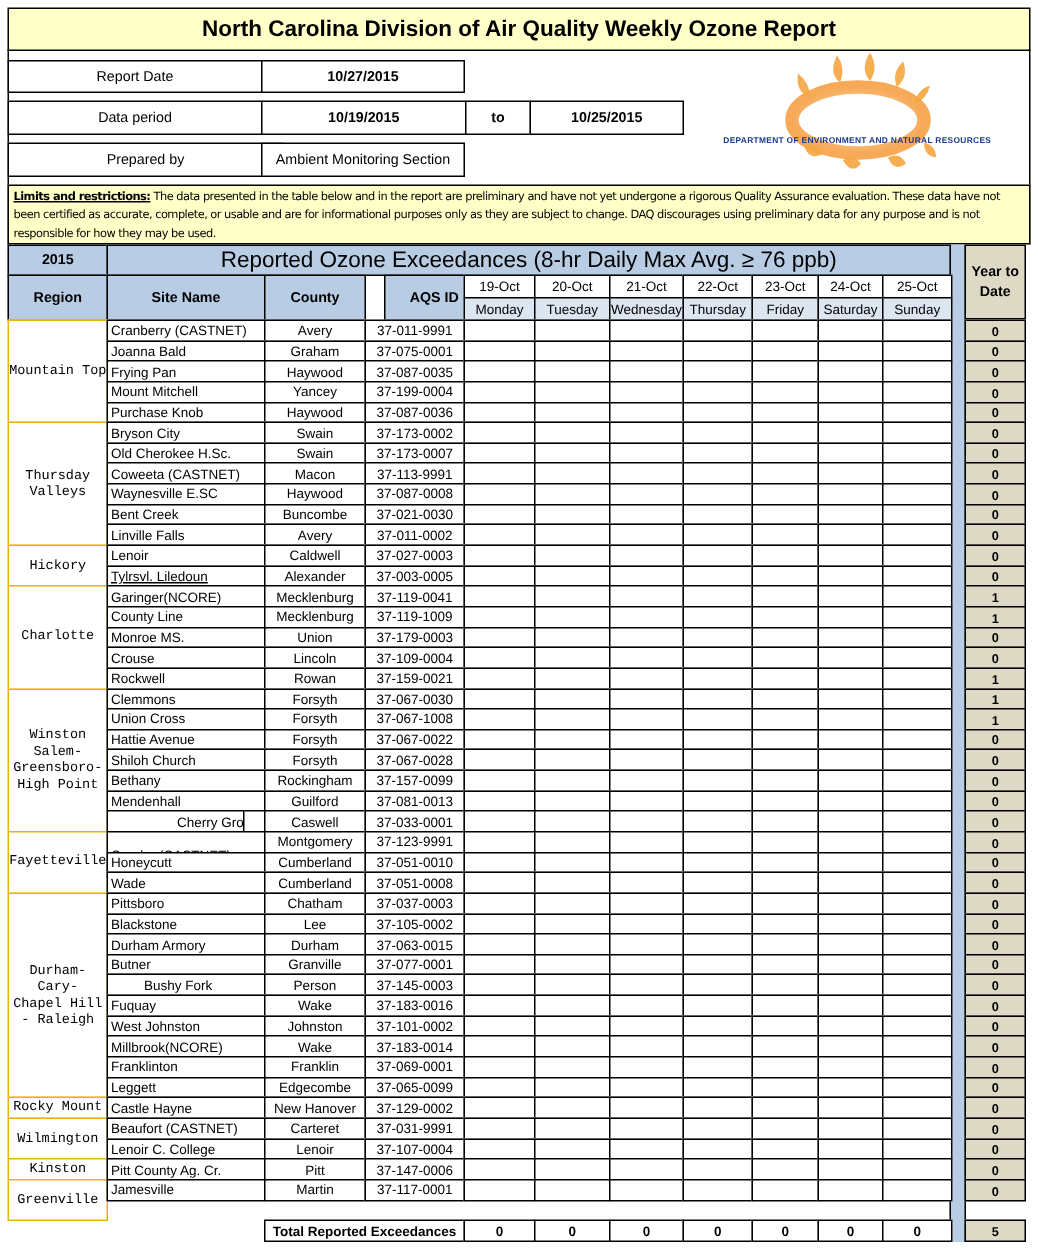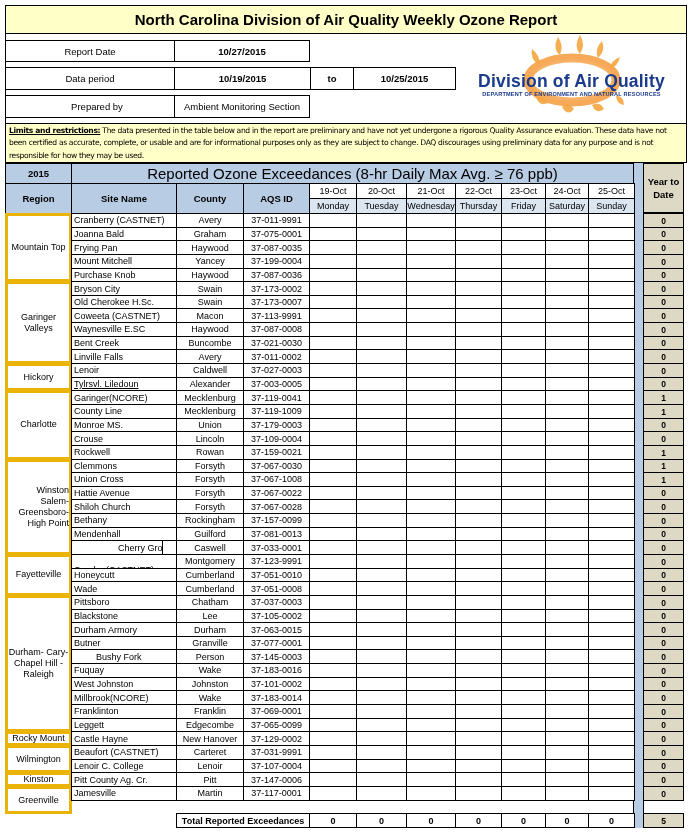--- a/index.html
+++ b/index.html
@@ -17,21 +17,21 @@
   .logo .sub { position:absolute; left:0; right:0; top:57px; text-align:center; font-size:5.6px; font-weight:bold; color:#1a3a8c; letter-spacing:0.2px; }
   .limits { left:5px; top:123px; width:682px; height:40px; background:#ffffc8; border:1px solid #000; font-size:7.6px; line-height:12.3px; padding:1px 3px; font-family:"DejaVu Sans", sans-serif; letter-spacing:-0.35px; }
   .limits .lbl { font-weight:bold; text-decoration:underline; }
   .hdr { background:#b8cce4; border:1px solid #000; display:flex; align-items:center; justify-content:center; font-weight:bold; font-size:9.5px; text-align:center; }
   .day { background:#fff; border:1px solid #000; display:flex; align-items:center; justify-content:center; font-size:9px; }
   .dayname { background:#dce6f1; border:1px solid #000; display:flex; align-items:center; justify-content:center; font-size:9px; }
   .ytd-hdr { background:#ddd9c4; border:1px solid #000; display:flex; align-items:center; justify-content:center; font-weight:bold; font-size:9.5px; text-align:center; line-height:13px; }
   .cell { border:1px solid #000; display:flex; align-items:center; font-size:9px; background:#fff; white-space:nowrap; overflow:hidden; }
   .cell.c { justify-content:center; }
   .cell.l { padding-left:2px; }
-  .region { border:3px solid #eab308; display:flex; align-items:center; justify-content:center; font-size:9px; text-align:center; background:#fff; line-height:11px; }
+  .region { border:1px solid #eab308; display:flex; align-items:center; justify-content:center; font-size:9px; text-align:center; background:#fff; line-height:11px;font-family:Liberation Mono, monospace; }
   .ytd { background:#ddd9c4; border:1px solid #000; border-left:1px solid #000; display:flex; align-items:flex-end; justify-content:center; font-size:8.5px; font-weight:bold; padding-bottom:1px; }
   .gap { background:#b8cce4; border-left:1px solid #000; border-right:1px solid #000; }
   .total-lbl { border:1px solid #000; display:flex; align-items:center; justify-content:center; font-weight:bold; font-size:9px; background:#fff; }
   .total-val { border:1px solid #000; display:flex; align-items:center; justify-content:center; font-weight:bold; font-size:9px; background:#fff; }
 </style>
 </head>
 <body>
 
 <div class="abs title-bar">North Carolina Division of Air Quality Weekly Ozone Report</div>
 <div class="abs frame-left"></div>
@@ -64,39 +64,38 @@
       <path d="M108 0 q6 10 0 19 q-7-8 0-19z"></path>
       <path d="M130 6 q4 10 -4 17 q-4-9 4-17z"></path>
       <path d="M60 14 q8 6 8 16 q-10-4 -8-16z"></path>
       <path d="M148 22 q-2 9 -10 12 q1-9 10-12z"></path>
       <path d="M64 62 q8-2 12 6 q-9 4 -12-6z"></path>
       <path d="M90 72 q6-6 12 2 q-6 8 -12-2z"></path>
       <path d="M120 70 q8-4 12 4 q-8 6 -12-4z"></path>
       <path d="M144 60 q8 2 8 10 q-8-1 -8-10z"></path>
     </g>
   </svg>
-  <div class="brand">Division of Air Quality</div>
   <div class="sub">DEPARTMENT OF ENVIRONMENT AND NATURAL RESOURCES</div>
 </div>
 
 <div class="abs limits"><span class="lbl">Limits and restrictions:</span><span> The data presented in the table below and in the report are preliminary and have not yet undergone a rigorous Quality Assurance evaluation.  These data have not been certified as accurate, complete, or usable and are for informational purposes only as they are subject to change. DAQ discourages using preliminary  data for any purpose and is not responsible for how they may be used.</span></div>
 
 <div class="abs hdr" style="left:5px;top:163px;width:67px;height:21px;">2015</div>
 <div class="abs hdr" style="left:71px;top:163px;width:563px;height:21px;font-size:15px;font-weight:normal;">
     <span>Reported  Ozone Exceedances  (8-hr Daily Max Avg. ≥ 76 ppb)</span>
   </div>
 <div class="abs gap" style="left:633px;top:163px;width:11px;height:665px;"></div>
 <div class="abs ytd-hdr" style="left:643px;top:163px;width:41px;height:50px;">
     <span style="width:34px;display:block;">Year to Date</span>
   </div>
 
 <div class="abs hdr" style="left:5px;top:183px;width:67px;height:31px;">Region</div>
 <div class="abs hdr" style="left:71px;top:183px;width:106px;height:31px;">Site Name</div>
 <div class="abs hdr" style="left:176px;top:183px;width:68px;height:31px;">County</div>
-<div class="abs hdr" style="left:243px;top:183px;width:67px;height:31px;">AQS ID</div>
+<div class="abs hdr" style="left:256px;top:183px;width:67px;height:31px;">AQS ID</div>
 
 <div id="days-header">
     <div class="abs day" style="left:309px;top:183px;width:48px;height:16px;">19-Oct</div>
     <div class="abs dayname" style="left:309px;top:198px;width:48px;height:16px;">Monday</div>
     <div class="abs day" style="left:356px;top:183px;width:51px;height:16px;">20-Oct</div>
     <div class="abs dayname" style="left:356px;top:198px;width:51px;height:16px;">Tuesday</div>
     <div class="abs day" style="left:406px;top:183px;width:50px;height:16px;">21-Oct</div>
     <div class="abs dayname" style="left:406px;top:198px;width:50px;height:16px;">Wednesday</div>
     <div class="abs day" style="left:455px;top:183px;width:47px;height:16px;">22-Oct</div>
     <div class="abs dayname" style="left:455px;top:198px;width:47px;height:16px;">Thursday</div>
@@ -105,29 +104,29 @@
     <div class="abs day" style="left:545px;top:183px;width:44px;height:16px;">24-Oct</div>
     <div class="abs dayname" style="left:545px;top:198px;width:44px;height:16px;">Saturday</div>
     <div class="abs day" style="left:588px;top:183px;width:47px;height:16px;">25-Oct</div>
     <div class="abs dayname" style="left:588px;top:198px;width:47px;height:16px;">Sunday</div>
   </div>
 <div id="regions">
     <div class="abs region" style="left:5px;top:213px;width:67px;height:69.2px;">
       <span style="width: auto; display: block;">Mountain Top</span>
     </div>
     <div class="abs region" style="left:5px;top:281.2px;width:67px;height:82.84px;">
-      <span style="width: 62px; display: block;">Garinger Valleys</span>
+      <span style="width: 62px; display: block;">Thursday Valleys</span>
     </div>
     <div class="abs region" style="left:5px;top:363.04px;width:67px;height:28.28px;">
       <span style="width: auto; display: block;">Hickory</span>
     </div>
     <div class="abs region" style="left:5px;top:390.32px;width:67px;height:69.2px;">
       <span style="width: auto; display: block;">Charlotte</span>
     </div>
-    <div class="abs region" style="left:5px;top:458.52px;width:67px;height:96.48px;text-align:right;">
+    <div class="abs region" style="left:5px;top:458.52px;width:67px;height:96.48px;">
       <span style="width: 62px; display: block;">Winston Salem- Greensboro- High Point</span>
     </div>
     <div class="abs region" style="left:5px;top:554px;width:67px;height:41.92px;">
       <span style="width: auto; display: block;">Fayetteville</span>
     </div>
     <div class="abs region" style="left:5px;top:594.9200000000001px;width:67px;height:137.4px;">
       <span style="width: 62px; display: block;">Durham- Cary- Chapel Hill - Raleigh</span>
     </div>
     <div class="abs region" style="left:5px;top:731.32px;width:67px;height:14.64px;">
       <span style="width: auto; display: block;">Rocky Mount</span>

